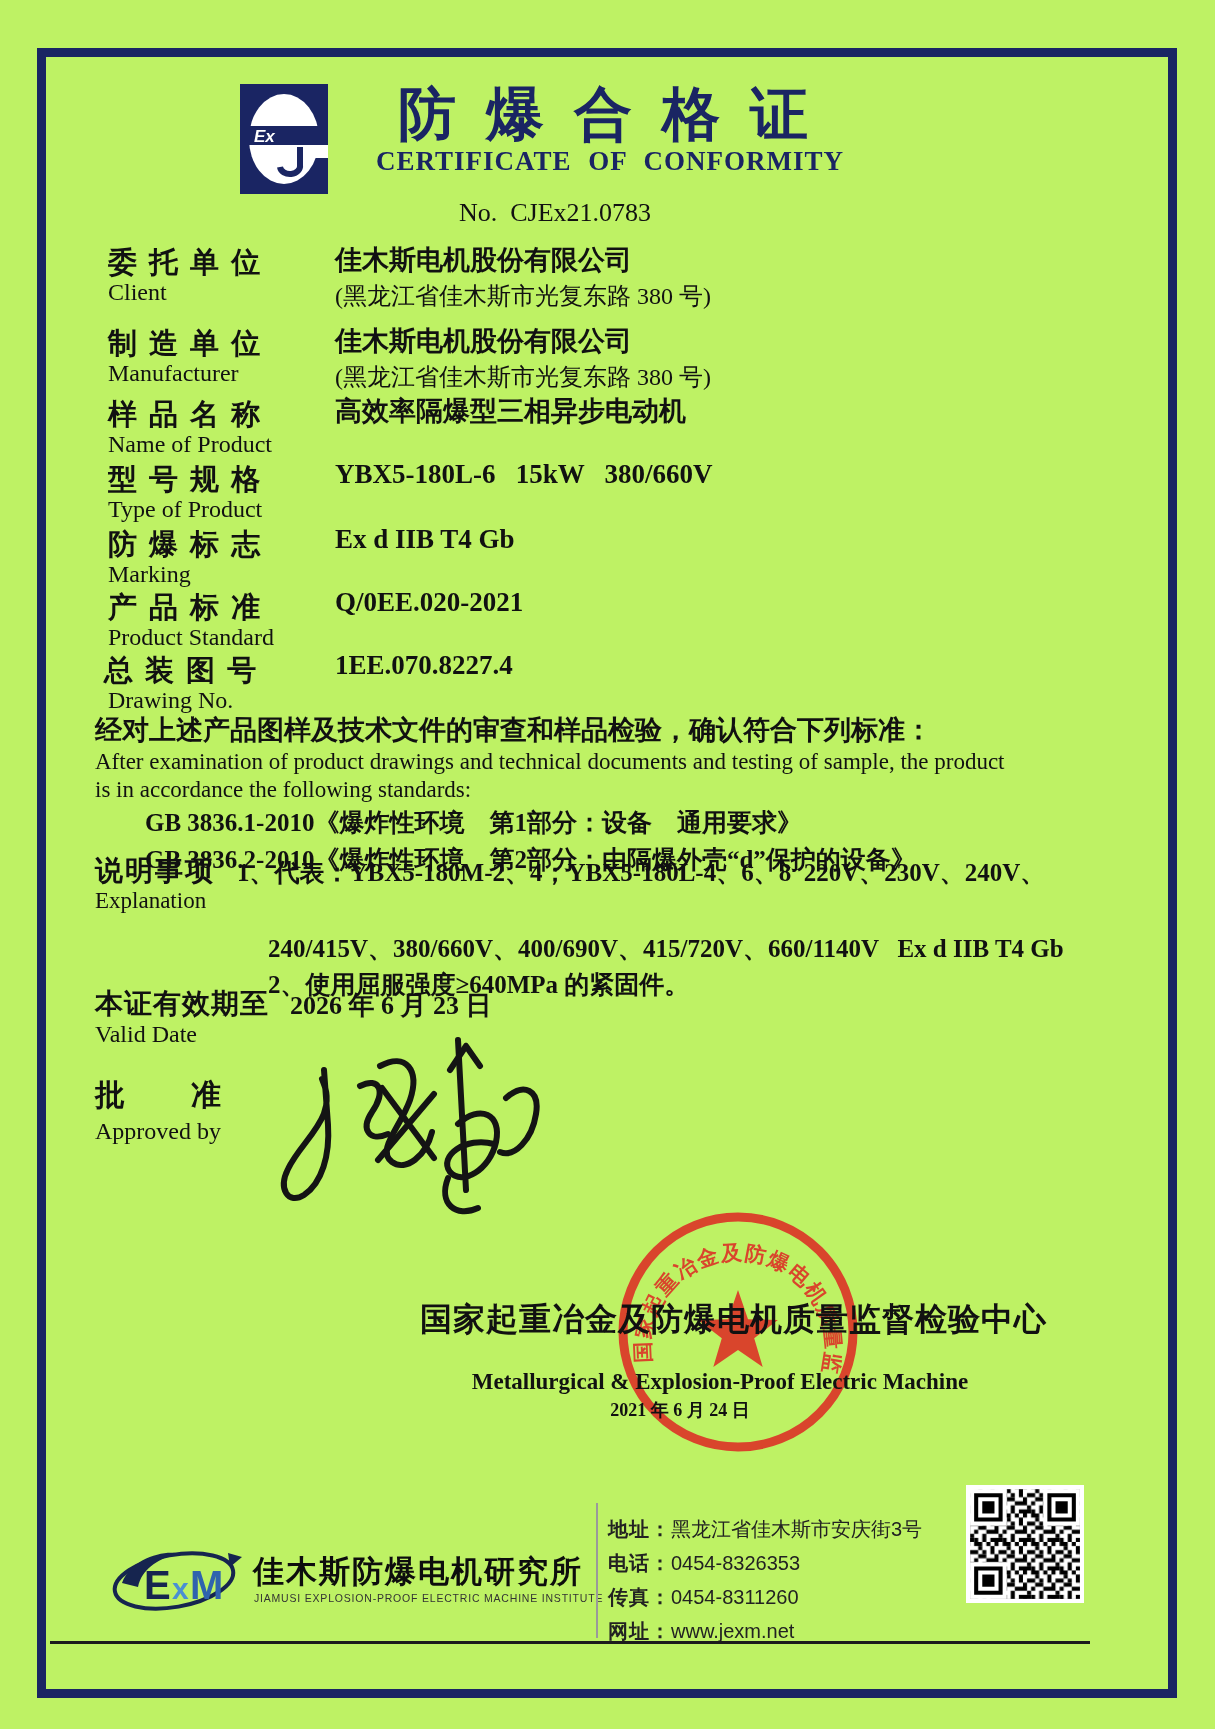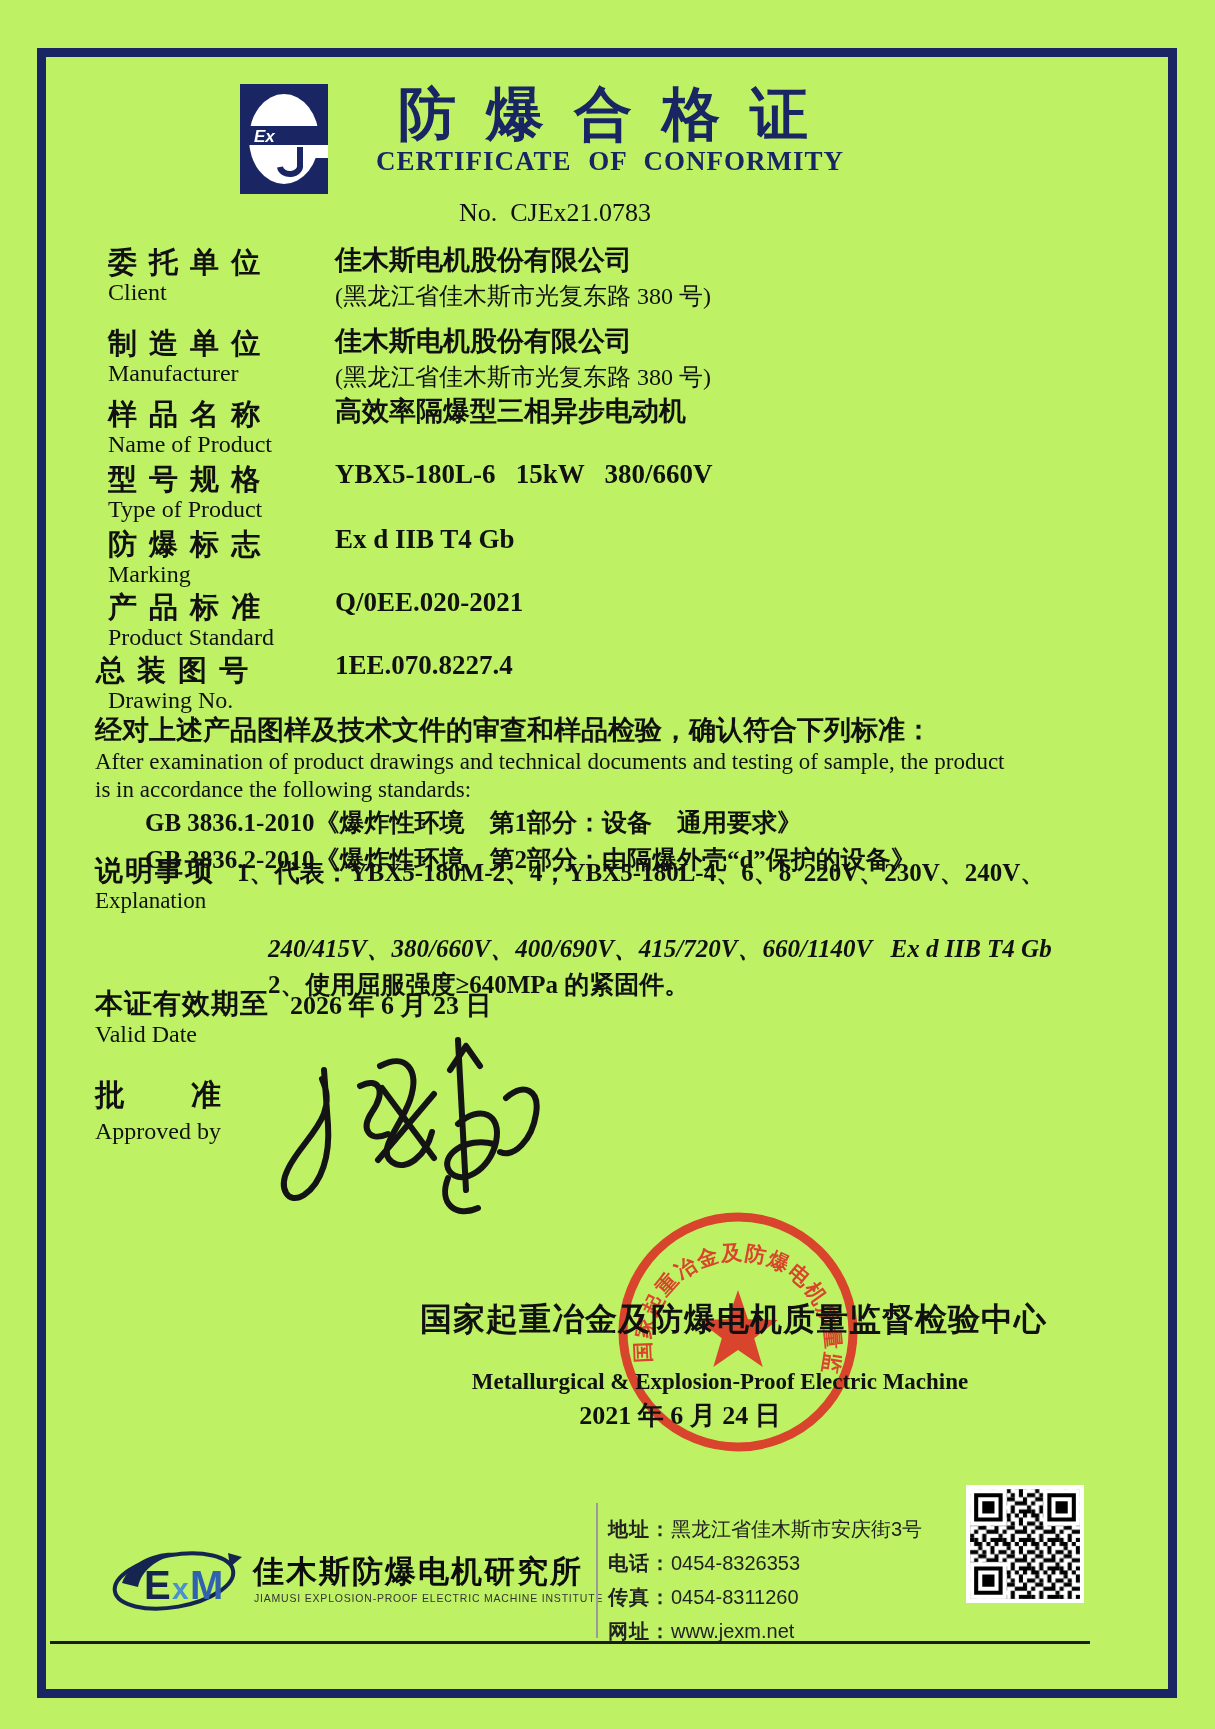--- a/index.html
+++ b/index.html
@@ -24,21 +24,21 @@
   .stmt-cn{font-family:"Liberation Sans",sans-serif;font-size:27px;font-weight:bold;white-space:nowrap;}
   .stmt-en{font-size:23px;white-space:nowrap;}
   .std-line{font-size:25px;font-weight:bold;white-space:nowrap;}
   .exp-line{font-size:25px;font-weight:bold;white-space:pre;}
 
   .auth-cn{left:420px;top:1298px;width:600px;text-align:center;
            font-family:"Liberation Sans",sans-serif;font-size:32px;font-weight:bold;
            letter-spacing:1px;white-space:nowrap;z-index:3;}
   .auth-en{width:700px;left:370px;text-align:center;font-size:23px;font-weight:bold;
            white-space:nowrap;z-index:3;}
-  .issue-date{left:420px;top:1398px;width:520px;text-align:center;font-size:26px;
+  .issue-date{left:420px;top:1398px;width:520px;text-align:center;font-size:18px;
               font-weight:bold;white-space:pre;z-index:3;}
 
   .inst-cn{font-family:"Liberation Sans",sans-serif;font-size:31px;font-weight:bold;
            letter-spacing:2px;white-space:nowrap;color:#0d0d0d;}
   .inst-en{font-family:"Liberation Sans",sans-serif;font-size:10.5px;letter-spacing:0.8px;
            white-space:nowrap;color:#333;}
   .contact-row{font-family:"Liberation Sans",sans-serif;font-size:20px;white-space:nowrap;color:#222;}
   .contact-row b{letter-spacing:1px;}
   .vdiv{left:596px;top:1503px;width:2px;height:135px;background:#9a9a9a;}
   .hline{left:50px;top:1641px;width:1040px;height:3px;background:#1c1c1c;}
@@ -92,35 +92,35 @@
     <div class="abs field-label" style="left:108px;top:525px;">防 爆 标 志</div>
     <div class="abs field-sub" style="left:108px;top:561px;">Marking</div>
     <div class="abs field-value" style="left:335px;top:524px;">Ex d IIB T4 Gb</div>
   </div>
   <div>
     <div class="abs field-label" style="left:108px;top:588px;">产 品 标 准</div>
     <div class="abs field-sub" style="left:108px;top:624px;">Product Standard</div>
     <div class="abs field-value" style="left:335px;top:587px;">Q/0EE.020-2021</div>
   </div>
   <div>
-    <div class="abs field-label" style="left:96px;top:651px;text-align:center;">总 装 图 号</div>
+    <div class="abs field-label" style="left:104px;top:651px;text-align:center;">总 装 图 号</div>
     <div class="abs field-sub" style="left:108px;top:687px;">Drawing No.</div>
     <div class="abs field-value" style="left:335px;top:650px;">1EE.070.8227.4</div>
   </div>
 
   <div class="abs stmt-cn" style="left:95px;top:712px;">经对上述产品图样及技术文件的审查和样品检验，确认符合下列标准：</div>
   <div class="abs stmt-en" style="left:95px;top:749px;">After examination of product drawings and technical documents and testing of sample, the product</div>
   <div class="abs stmt-en" style="left:95px;top:777px;">is in accordance the following standards:</div>
   <div class="abs std-line" style="left:145px;top:806px;">GB 3836.1-2010《爆炸性环境　第1部分：设备　通用要求》</div>
   <div class="abs std-line" style="left:145px;top:843px;">GB 3836.2-2010《爆炸性环境　第2部分：由隔爆外壳“d”保护的设备》</div>
 
   <div class="abs field-label" style="left:95px;top:852px;font-size:28px;">说明事项</div>
   <div class="abs field-sub" style="left:95px;top:888px;font-size:23px;">Explanation</div>
   <div class="abs exp-line" style="left:237px;top:856px;">1、代表：YBX5-180M-2、4；YBX5-180L-4、6、8  220V、230V、240V、</div>
-  <div class="abs exp-line" style="left:268px;top:932px;font-style:italic;">240/415V、380/660V、400/690V、415/720V、660/1140V   Ex d IIB T4 Gb</div>
+  <div class="abs exp-line" style="left:268px;top:932px;">240/415V、380/660V、400/690V、415/720V、660/1140V   Ex d IIB T4 Gb</div>
   <div class="abs exp-line" style="left:268px;top:968px;">2、使用屈服强度≥640MPa 的紧固件。</div>
 
   <div class="abs field-label" style="left:95px;top:985px;font-size:28px;letter-spacing:1px;">本证有效期至</div>
   <div class="abs field-sub" style="left:95px;top:1021px;">Valid Date</div>
   <div class="abs field-value" style="left:290px;top:988px;font-size:26px;">2026 年 6 月 23 日</div>
 
   <div class="abs field-label" style="left:95px;top:1075px;font-size:30px;">批　　准</div>
   <div class="abs field-sub" style="left:95px;top:1118px;">Approved by</div>
 
   <svg class="abs sig" width="310" height="215" viewBox="0 0 310 215">

